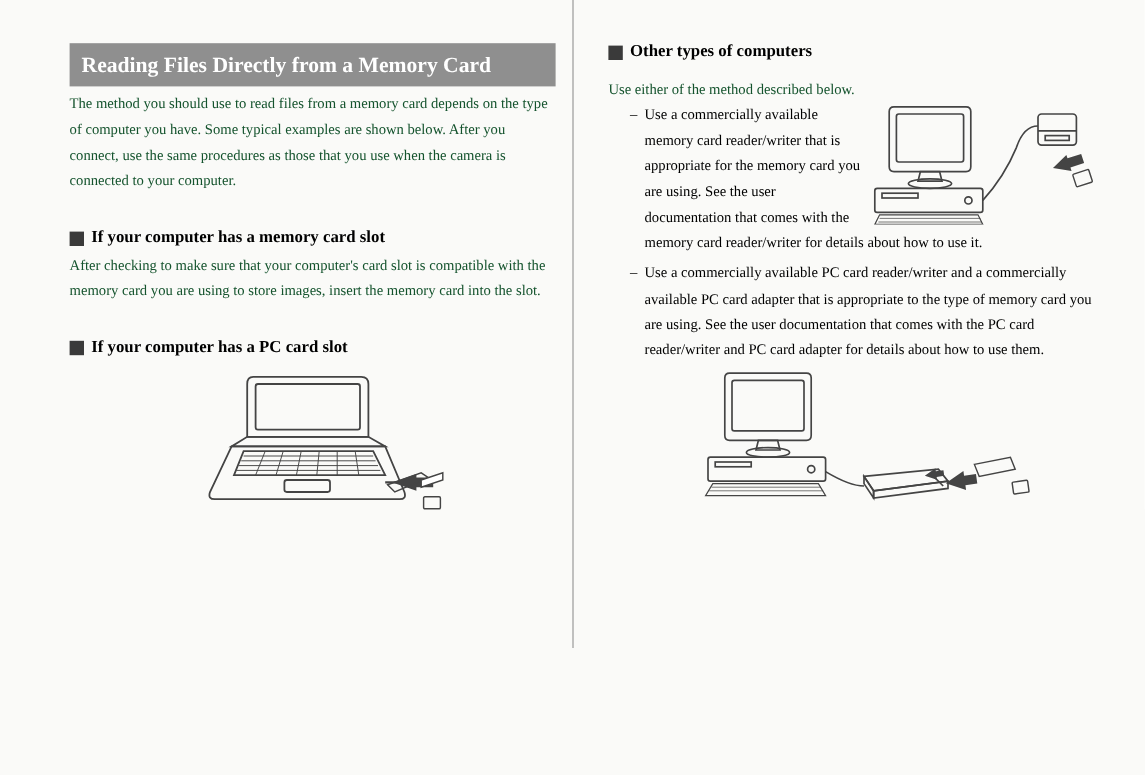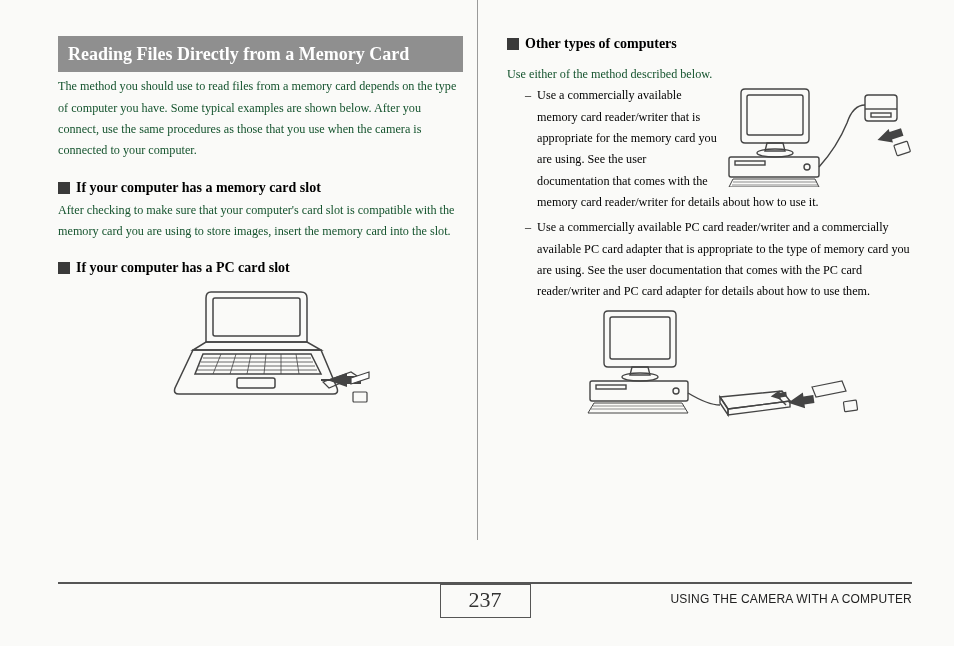--- a/index.html
+++ b/index.html
@@ -47,21 +47,21 @@
     line-height: 1.75;
     color: #14532d;
   }
 
   .subhead {
     display: flex;
     align-items: center;
     gap: 6px;
     font-size: 14px;
     font-weight: bold;
-    margin-top: 18px;
+    margin-top: 29px;
     margin-bottom: 4px;
   }
   .subhead-top { margin-top: 0; margin-bottom: 12px; }
 
   .square {
     width: 12px;
     height: 12px;
     background: #3a3a3a;
     display: inline-block;
     flex-shrink: 0;
@@ -291,21 +291,14 @@
         <polygon points="266,98 278,92 278,95 286,95 286,101 278,101 278,104" fill="#444" transform="rotate(-8 276 98) scale(0.8)"></polygon>
 
         <g fill="none" stroke="#444" stroke-width="1.2">
           <rect x="284" y="92" width="13" height="10" rx="1" transform="rotate(-8 290 97)"></rect>
         </g>
       </svg>
 
     </div>
   </div>
 
-  <div class="footer">
-    <div class="footer-line"></div>
-    <div class="footer-row">
-      <div class="page-num">237</div>
-      <div class="footer-label">USING THE CAMERA WITH A COMPUTER</div>
-    </div>
-  </div>
 
 </div>
 
 </body></html>

